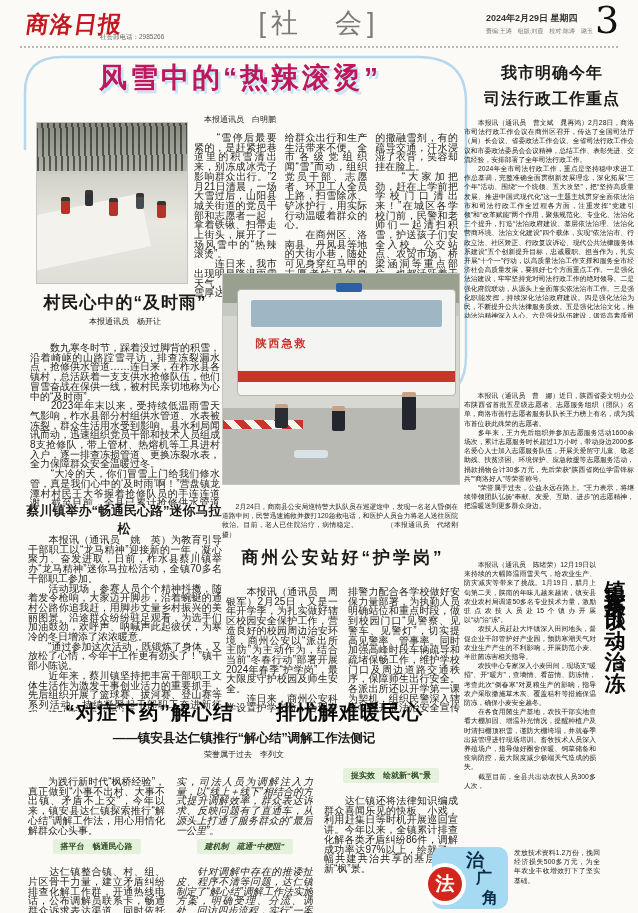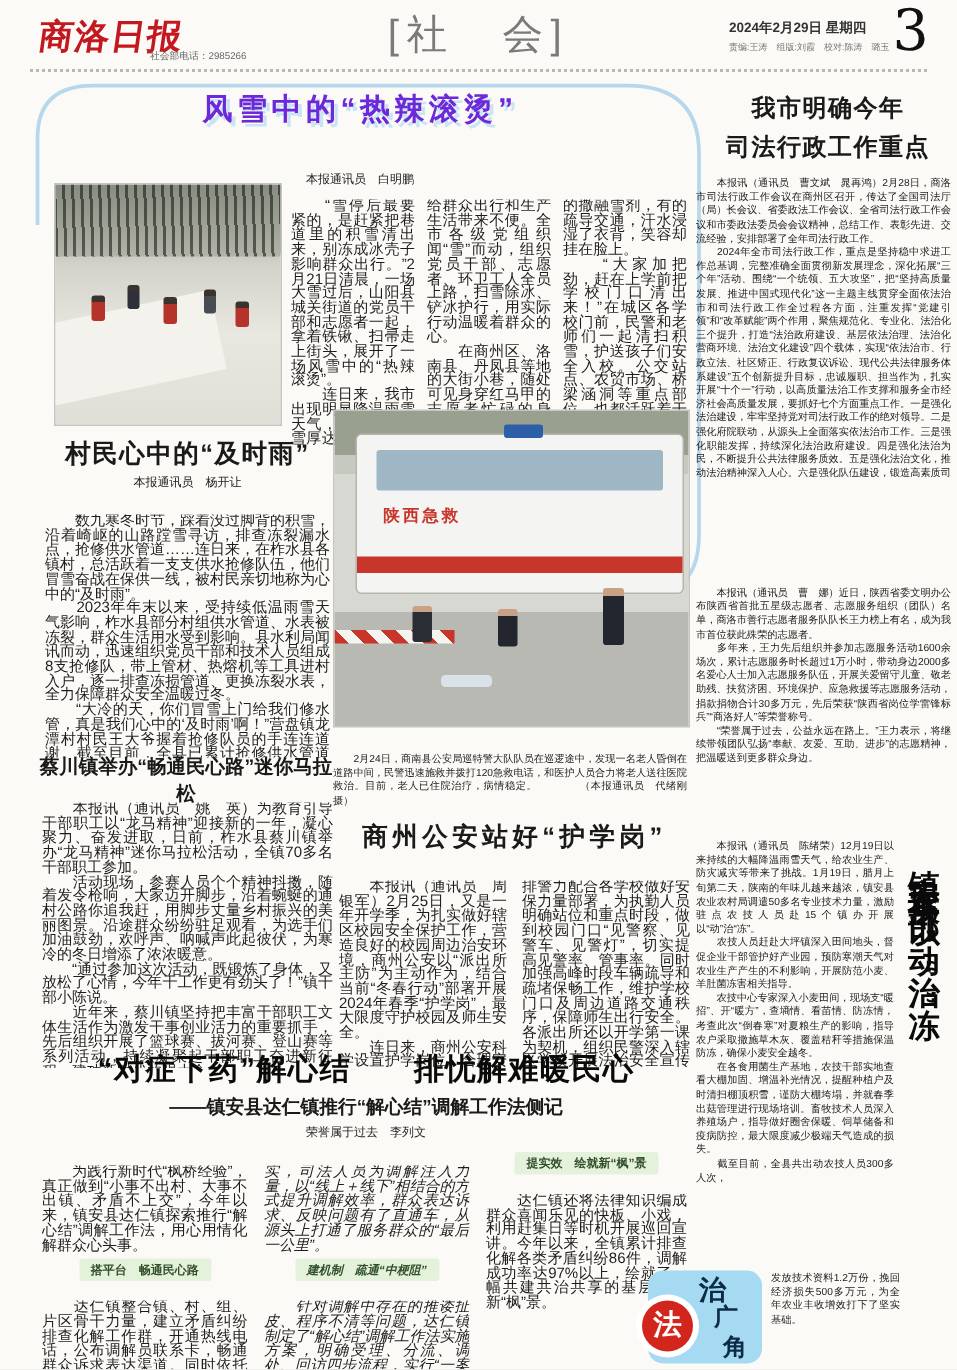--- a/index.html
+++ b/index.html
@@ -14,22 +14,22 @@
   
   .logo{left:26px;top:9px;font-size:23px;font-weight:900;color:#c3181f;
         font-family:"DejaVu Serif",serif;transform:skewX(-8deg);letter-spacing:1px;}
   .dept{left:100px;top:33px;font-size:6.5px;color:#666;}
   .section{left:219px;top:5px;width:200px;font-size:27px;color:#7a7a7a;letter-spacing:5px;font-weight:400;}
   .date{left:486px;top:12px;font-size:9px;color:#333;font-weight:bold;}
   .editors{left:486px;top:27px;font-size:6px;color:#777;}
   .pagenum{left:595px;top:-2px;font-size:38px;font-family:"DejaVu Serif",serif;color:#111;}
   .headrule{left:20px;top:46px;width:598px;height:0;border-top:2px dotted #b8b8b4;}
   
-  .m-title{left:55px;top:59px;width:370px;font-size:20px;font-weight:900;letter-spacing:3px;
-           color:#6d28d9;text-shadow:2.5px 3px 0 #c9e4f4;}
+  .m-title{left:55px;top:59px;width:370px;font-size:28px;font-weight:900;letter-spacing:3px;
+           color:#be185d;text-shadow:2.5px 3px 0 #c9e4f4;}
   .m-byline{left:55px;top:101px;width:370px;font-size:8px;color:#222;margin-top:13px;}
   .m-photo{left:36px;top:122px;width:150px;height:160px;overflow:hidden;border:1px solid #c6c6c0;}
   .m-body{left:194px;top:120px;width:264px;height:168px;column-count:3;column-gap:8px;}
   
   .p-snow{background:linear-gradient(180deg,#90928a 0%,#aeb0a6 16%,#d3d3cb 34%,#e8e7e0 62%,#dfdfd8 100%);}
   .trees{left:0;top:0;width:100%;height:30%;
          background:repeating-linear-gradient(88deg,rgba(35,40,32,.7) 0 2px,rgba(120,124,110,.3) 2px 6px);}
   .snowpath{left:-12%;top:52%;width:85%;height:34%;background:#f3f2ec;transform:rotate(-12deg);}
   .fig{position:absolute;border-radius:2px;}
   .p-amb{background:linear-gradient(180deg,#9aa08f 0 14%,#c6c9bf 14% 20%,#d8d8d2 20% 100%);}

